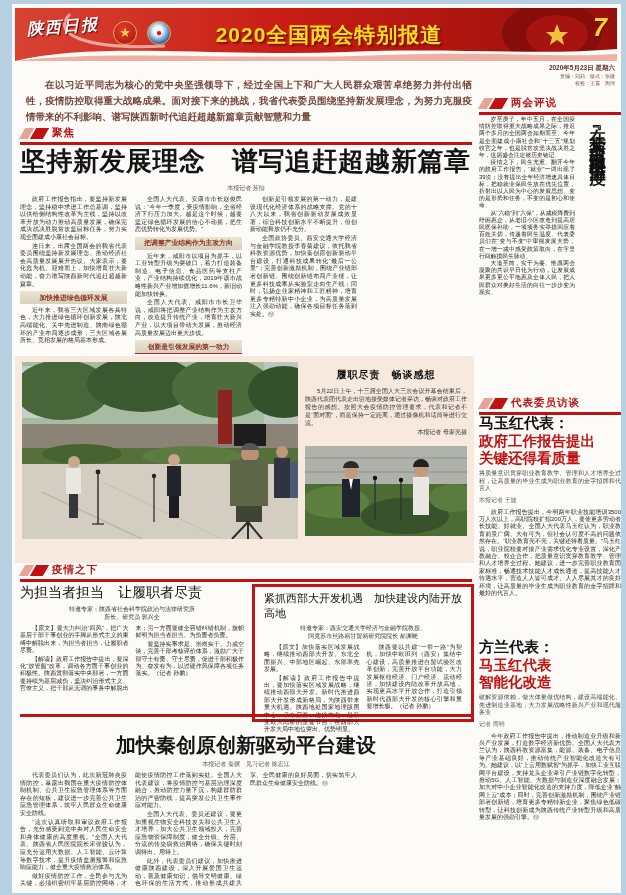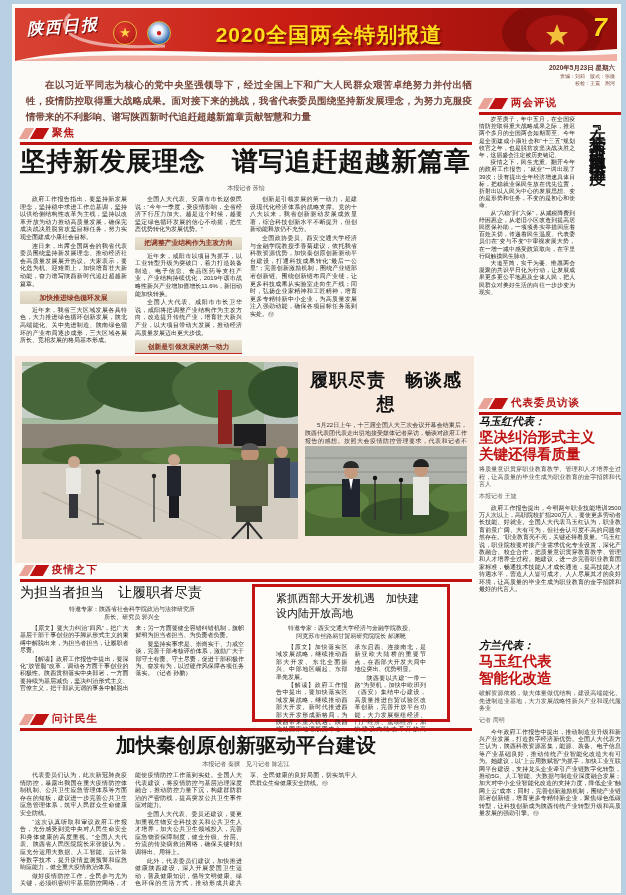--- a/index.html
+++ b/index.html
@@ -55,51 +55,51 @@
     font-size:6px;line-height:7.6px;text-align:justify;color:#282828;overflow:hidden;}
   .bp{margin:0 0 1px;text-indent:2em;}
   .subhead{background:linear-gradient(180deg,#ece5d4,#d8d0bb);color:#8c3322;font-weight:bold;
     text-align:center;font-size:6.8px;padding:2.5px 2px;margin:3px 0;text-indent:0;break-inside:avoid;}
   .subhead.u{border-bottom:1.2px solid #c22;}
 
   
   .photo-sec{left:3px;top:352px;width:459px;height:207px;background:#f7e9de;}
   .photo-main{position:absolute;left:7px;top:6px;width:276px;height:177px;}
   .caption{position:absolute;left:290px;top:12px;width:162px;}
-  .cap-title{font-family:"Liberation Serif","DejaVu Serif",serif;font-size:18px;font-weight:bold;
+  .cap-title{font-family:"Liberation Serif","DejaVu Serif",serif;font-size:10px;font-weight:bold;
     text-align:center;color:#111;letter-spacing:1px;}
   .cap-text{margin-top:5px;font-size:6px;line-height:8px;text-align:justify;color:#333;text-indent:2em;}
   .cap-credit{text-align:right;font-size:6px;color:#333;margin-top:1px;}
   .photo-small{position:absolute;left:290px;top:90px;width:162px;height:90px;}
 
   
   .ex-left{left:8px;top:580px;width:224px;}
   .ex-title{font-size:14px;font-weight:400;color:#111;}
   .ex-sub{margin-top:3px;font-size:6px;line-height:8px;text-align:center;color:#333;
     font-family:"Liberation Serif","DejaVu Serif",serif;}
   .ex-body{margin-top:4px;height:80px;column-count:2;column-gap:7px;column-fill:auto;
     font-size:6px;line-height:7.4px;text-align:justify;color:#282828;overflow:hidden;}
-  .ex-box{left:240px;top:580px;width:198px;height:138px;border:3px solid #c21414;background:#fffdf9;
-    box-sizing:border-box;padding:4px 21px;}
+  .ex-box{left:240px;top:580px;width:222px;height:138px;border:3px solid #c21414;background:#fffdf9;
+    box-sizing:border-box;padding:4px 9px;}
   .ex-box .ex-title{font-size:11px;}
   .ex-box .ex-body{height:92px;}
 
   
   .b-headline{left:8px;top:728px;width:452px;text-align:center;font-size:20px;font-weight:900;color:#141414;}
   .b-byline{left:8px;top:756px;width:452px;text-align:center;font-size:6px;color:#555;}
   .b-body{left:8px;top:768px;width:452px;height:116px;column-count:4;column-gap:8px;column-fill:auto;
     font-size:6px;line-height:7.6px;text-align:justify;color:#282828;overflow:hidden;}
 
   
   .essay{left:467px;top:112px;width:142px;height:278px;display:flex;}
   .essay-text{width:96px;font-size:5.8px;line-height:7.2px;text-align:justify;color:#222;overflow:hidden;}
   .ep{margin:0;text-indent:2em;}
   .vwrap{flex:1;display:flex;justify-content:center;}
   .vtitle{writing-mode:vertical-rl;font-size:16.5px;font-weight:900;color:#111;letter-spacing:3px;height:270px;}
-  .iv-name{font-size:11px;font-weight:bold;color:#111;font-style:italic;}
+  .iv-name{font-size:15px;font-weight:bold;color:#111;}
   .iv-title{font-size:14.5px;line-height:16.5px;font-weight:900;color:#c01212;}
   .iv-intro{margin-top:4px;font-size:6px;line-height:7.5px;color:#444;text-align:justify;}
   .iv-reporter{margin-top:3px;font-size:6px;color:#666;}
   .iv-body{margin-top:4px;font-size:6px;line-height:7.4px;text-align:justify;color:#282828;overflow:hidden;text-indent:2em;}
 </style>
 </head>
 <body>
 
 <div class="page">
 
@@ -262,27 +262,20 @@
       <div>阿克苏市丝路易甘贸易研究院院长 郝渊晓</div>
     </div>
     <div class="ex-body">
       <p class="bp">【原文】加快落实区域发展战略，继续推动西部大开发、东北全面振兴、中部地区崛起、东部率先发展。</p>
       <p class="bp">【解读】政府工作报告中提出，要加快落实区域发展战略，继续推动西部大开发。新时代推进西部大开发形成新格局，为陕西带来重大机遇。陕西地处国家地理版图中心，承东启西、连接南北，是新亚欧大陆桥的重要节点，在西部大开发大局中地位突出、优势明显。</p>
       <p class="bp">陕西要以共建“一带一路”为契机，加快中欧班列（西安）集结中心建设，高质量推进自贸试验区改革创新，完善开放平台功能，大力发展枢纽经济、门户经济、流动经济，加快建设内陆改革开放高地，实现更高水平开放合作，打造引领新时代西部大开发的核心引擎和重要增长极。（记者 孙鹏）</p>
     </div>
   </div>
 
   <div class="abs sec-head" style="left:8px;top:708px;width:452px;">
-    <div class="sec-row">
-      <span class="slash">
-          <i class="a"></i>
-          <i class="b"></i>
-        </span>
-      <span class="sec-label">问计民生</span>
-    </div>
     <div class="sec-line"></div>
   </div>
 
   <div class="abs b-headline">加快秦创原创新驱动平台建设</div>
   <div class="abs b-byline">本报记者 秦骥　见习记者 陈宏江</div>
   <div class="abs b-body">
     <p class="bp">代表委员们认为，此次新冠肺炎疫情防控，暴露出我国在重大疫情防控体制机制、公共卫生应急管理体系等方面存在的短板，建议进一步完善公共卫生应急管理体系，筑牢人民群众生命健康安全防线。</p>
     <p class="bp">“这次认真听取和审议政府工作报告，充分感受到党中央对人民生命安全和身体健康的高度重视。”全国人大代表、陕西省人民医院院长宋张骏认为，应充分运用大数据、人工智能、云计算等数字技术，提升疫情监测预警和应急响应能力，健全重大疫情救治体系。</p>
     <p class="bp">做好疫情防控工作，全民参与尤为关键，必须织密织牢基层防控网络，才能使疫情防控工作落到实处。全国人大代表建议，将疫情防控与基层治理深度融合，推动防控力量下沉，构建群防群治的严密防线，提高突发公共卫生事件应对能力。</p>
     <p class="bp">全国人大代表、委员还建议，要更加重视生物安全科技攻关和公共卫生人才培养，加大公共卫生领域投入，完善应急物资保障制度，健全分级、分层、分流的传染病救治网络，确保关键时刻调得出、用得上。</p>
@@ -318,21 +311,21 @@
           <i class="a"></i>
           <i class="b"></i>
         </span>
       <span class="sec-label">代表委员访谈</span>
     </div>
     <div class="sec-line"></div>
   </div>
 
   <div class="abs" style="left:467px;top:410px;width:142px;">
     <div class="iv-name">马玉红代表：</div>
-    <div class="iv-title">坚决纠治形式主义</div>
+    <div class="iv-title">政府工作报告提出</div>
     <div class="iv-title">关键还得看质量</div>
     <div class="iv-intro">将质量意识贯穿职业教育教学、管理和人才培养全过程，让高质量的毕业生成为职业教育的金字招牌和代言人</div>
     <div class="iv-reporter">本报记者 王婕</div>
     <div class="iv-body" style="height:128px;">政府工作报告提出，今明两年职业技能培训3500万人次以上，高职院校扩招200万人，要使更多劳动者长技能、好就业。全国人大代表马玉红认为，职业教育前景广阔、大有可为，但社会认可度不高的问题依然存在。“职业教育亮不亮，关键还得看质量。”马玉红说，职业院校要对接产业需求优化专业设置，深化产教融合、校企合作，把质量意识贯穿教育教学、管理和人才培养全过程。她建议，进一步完善职业教育国家标准，畅通技术技能人才成长通道，提高技能人才待遇水平，营造人人皆可成才、人人尽展其才的良好环境，让高质量的毕业生成为职业教育的金字招牌和最好的代言人。</div>
   </div>
 
   <div class="abs" style="left:467px;top:634px;width:142px;">
     <div class="iv-name">方兰代表：</div>
     <div class="iv-title">马玉红代表</div>
     <div class="iv-title">智能化改造</div>

